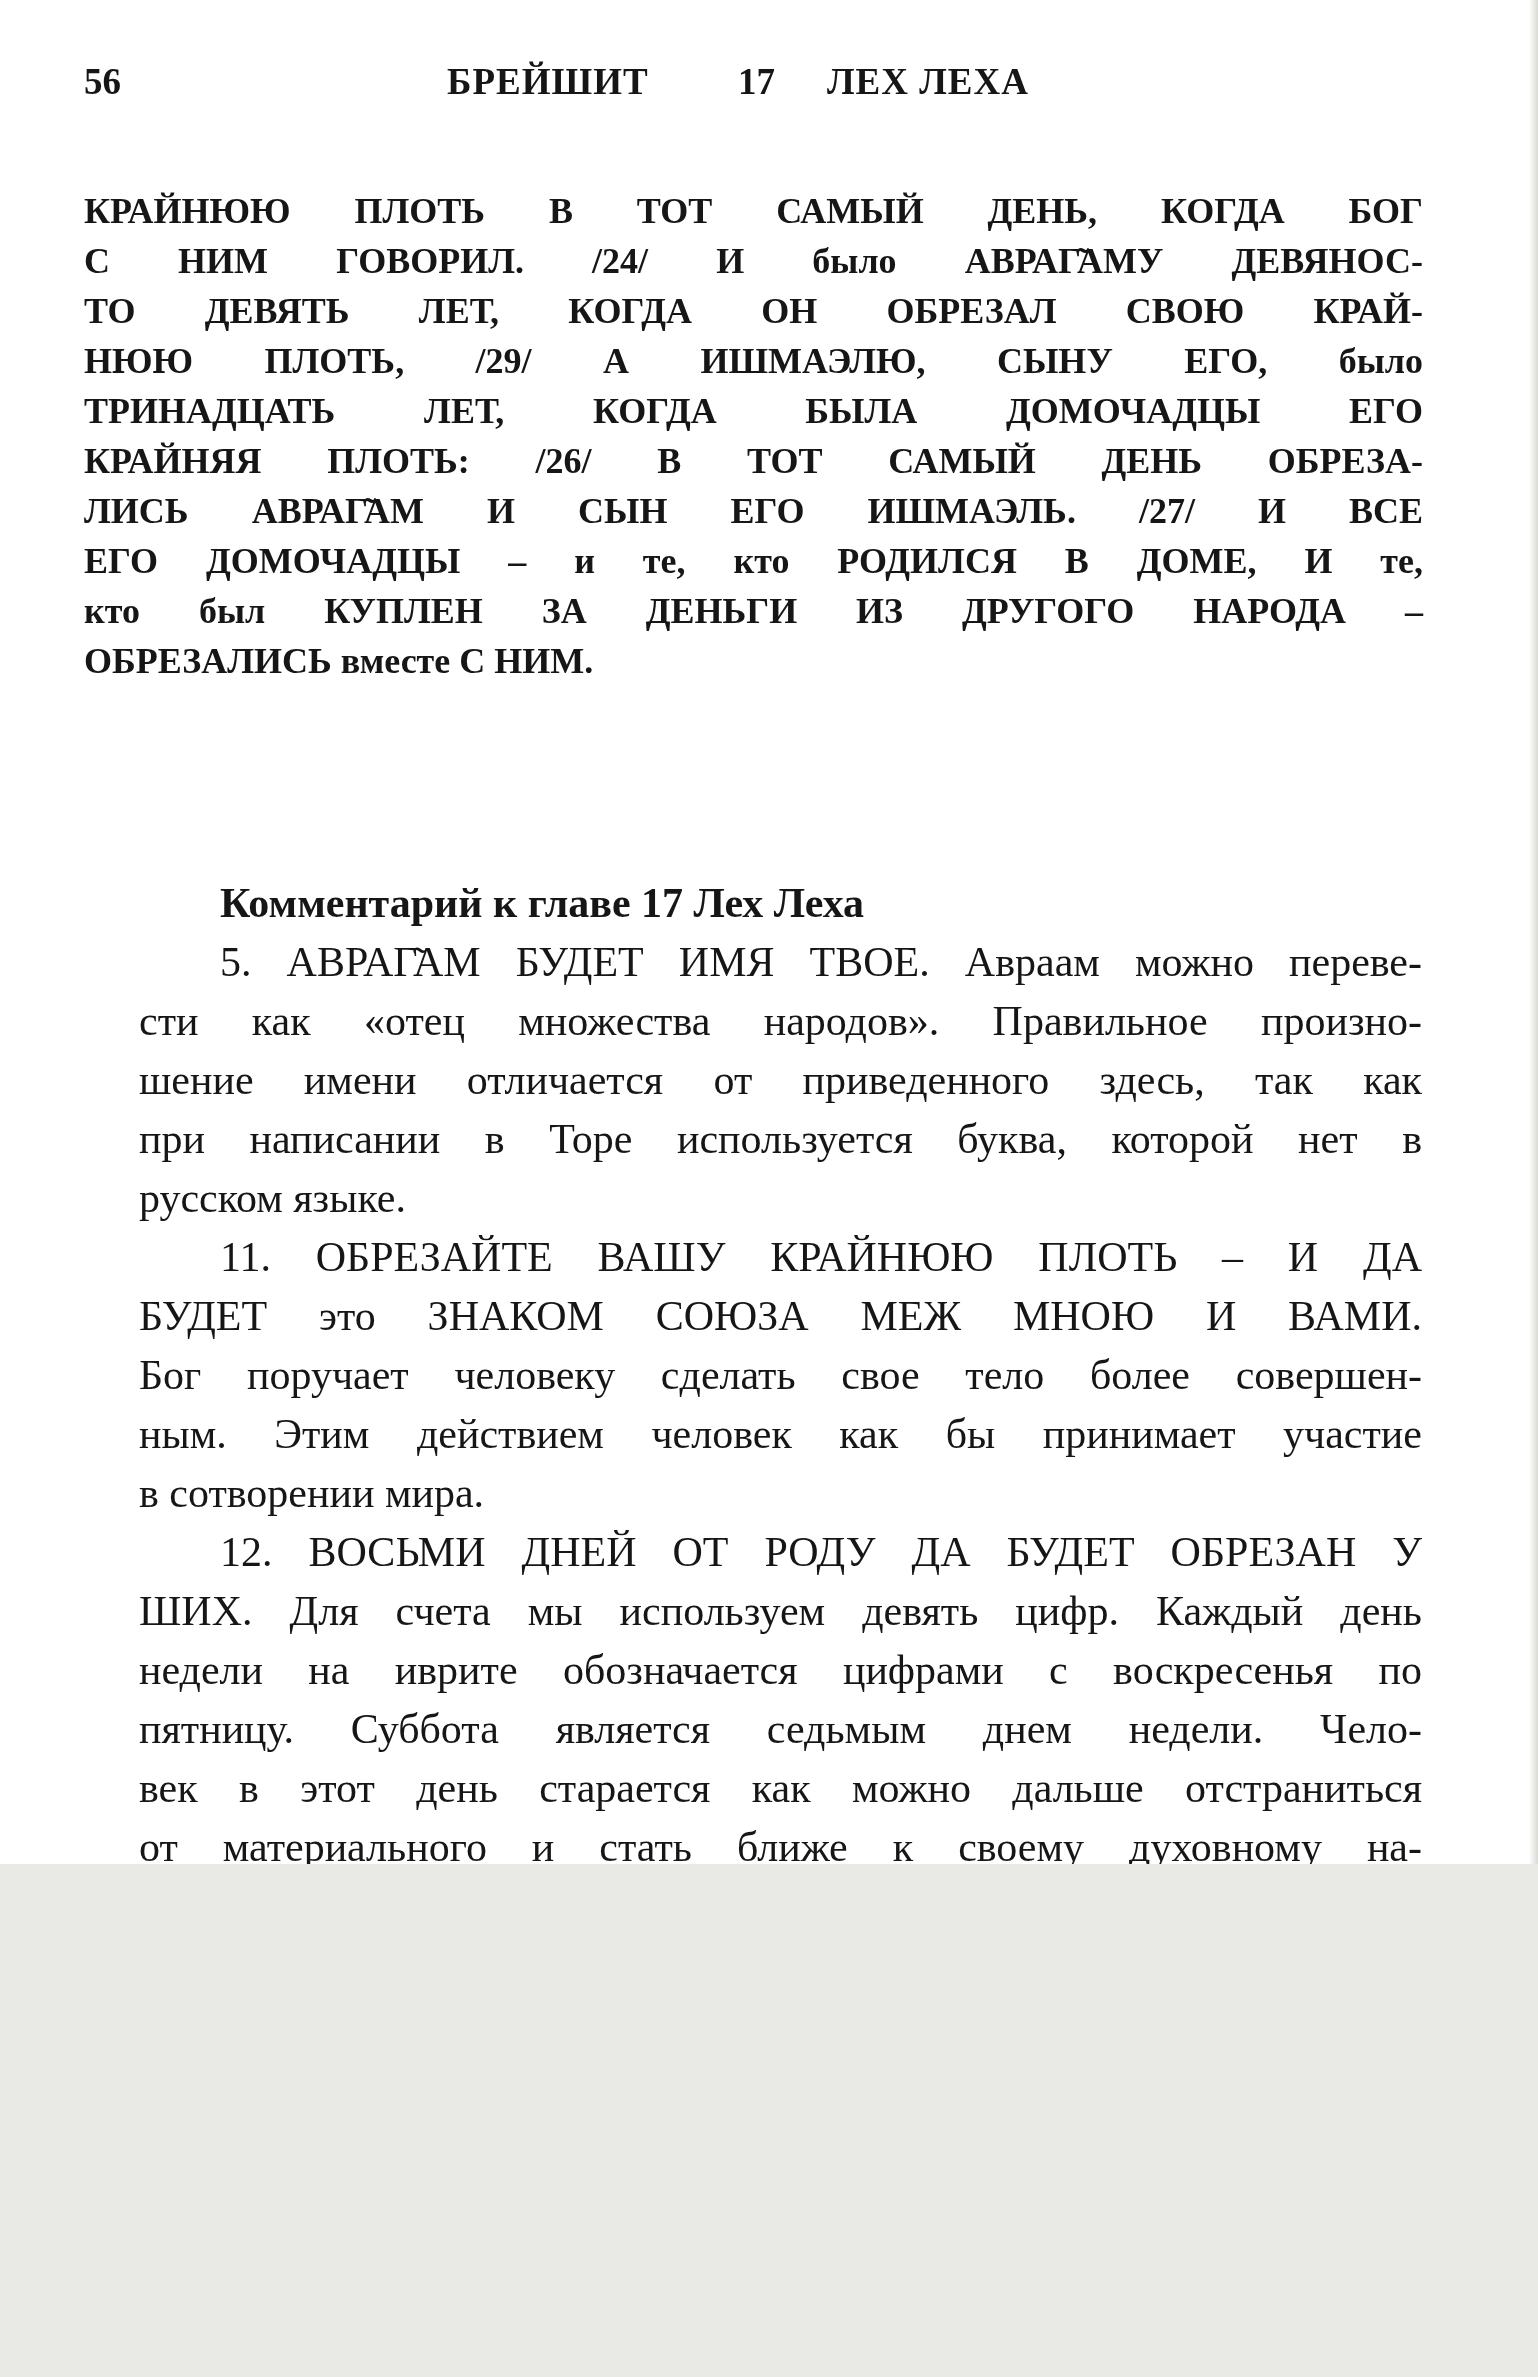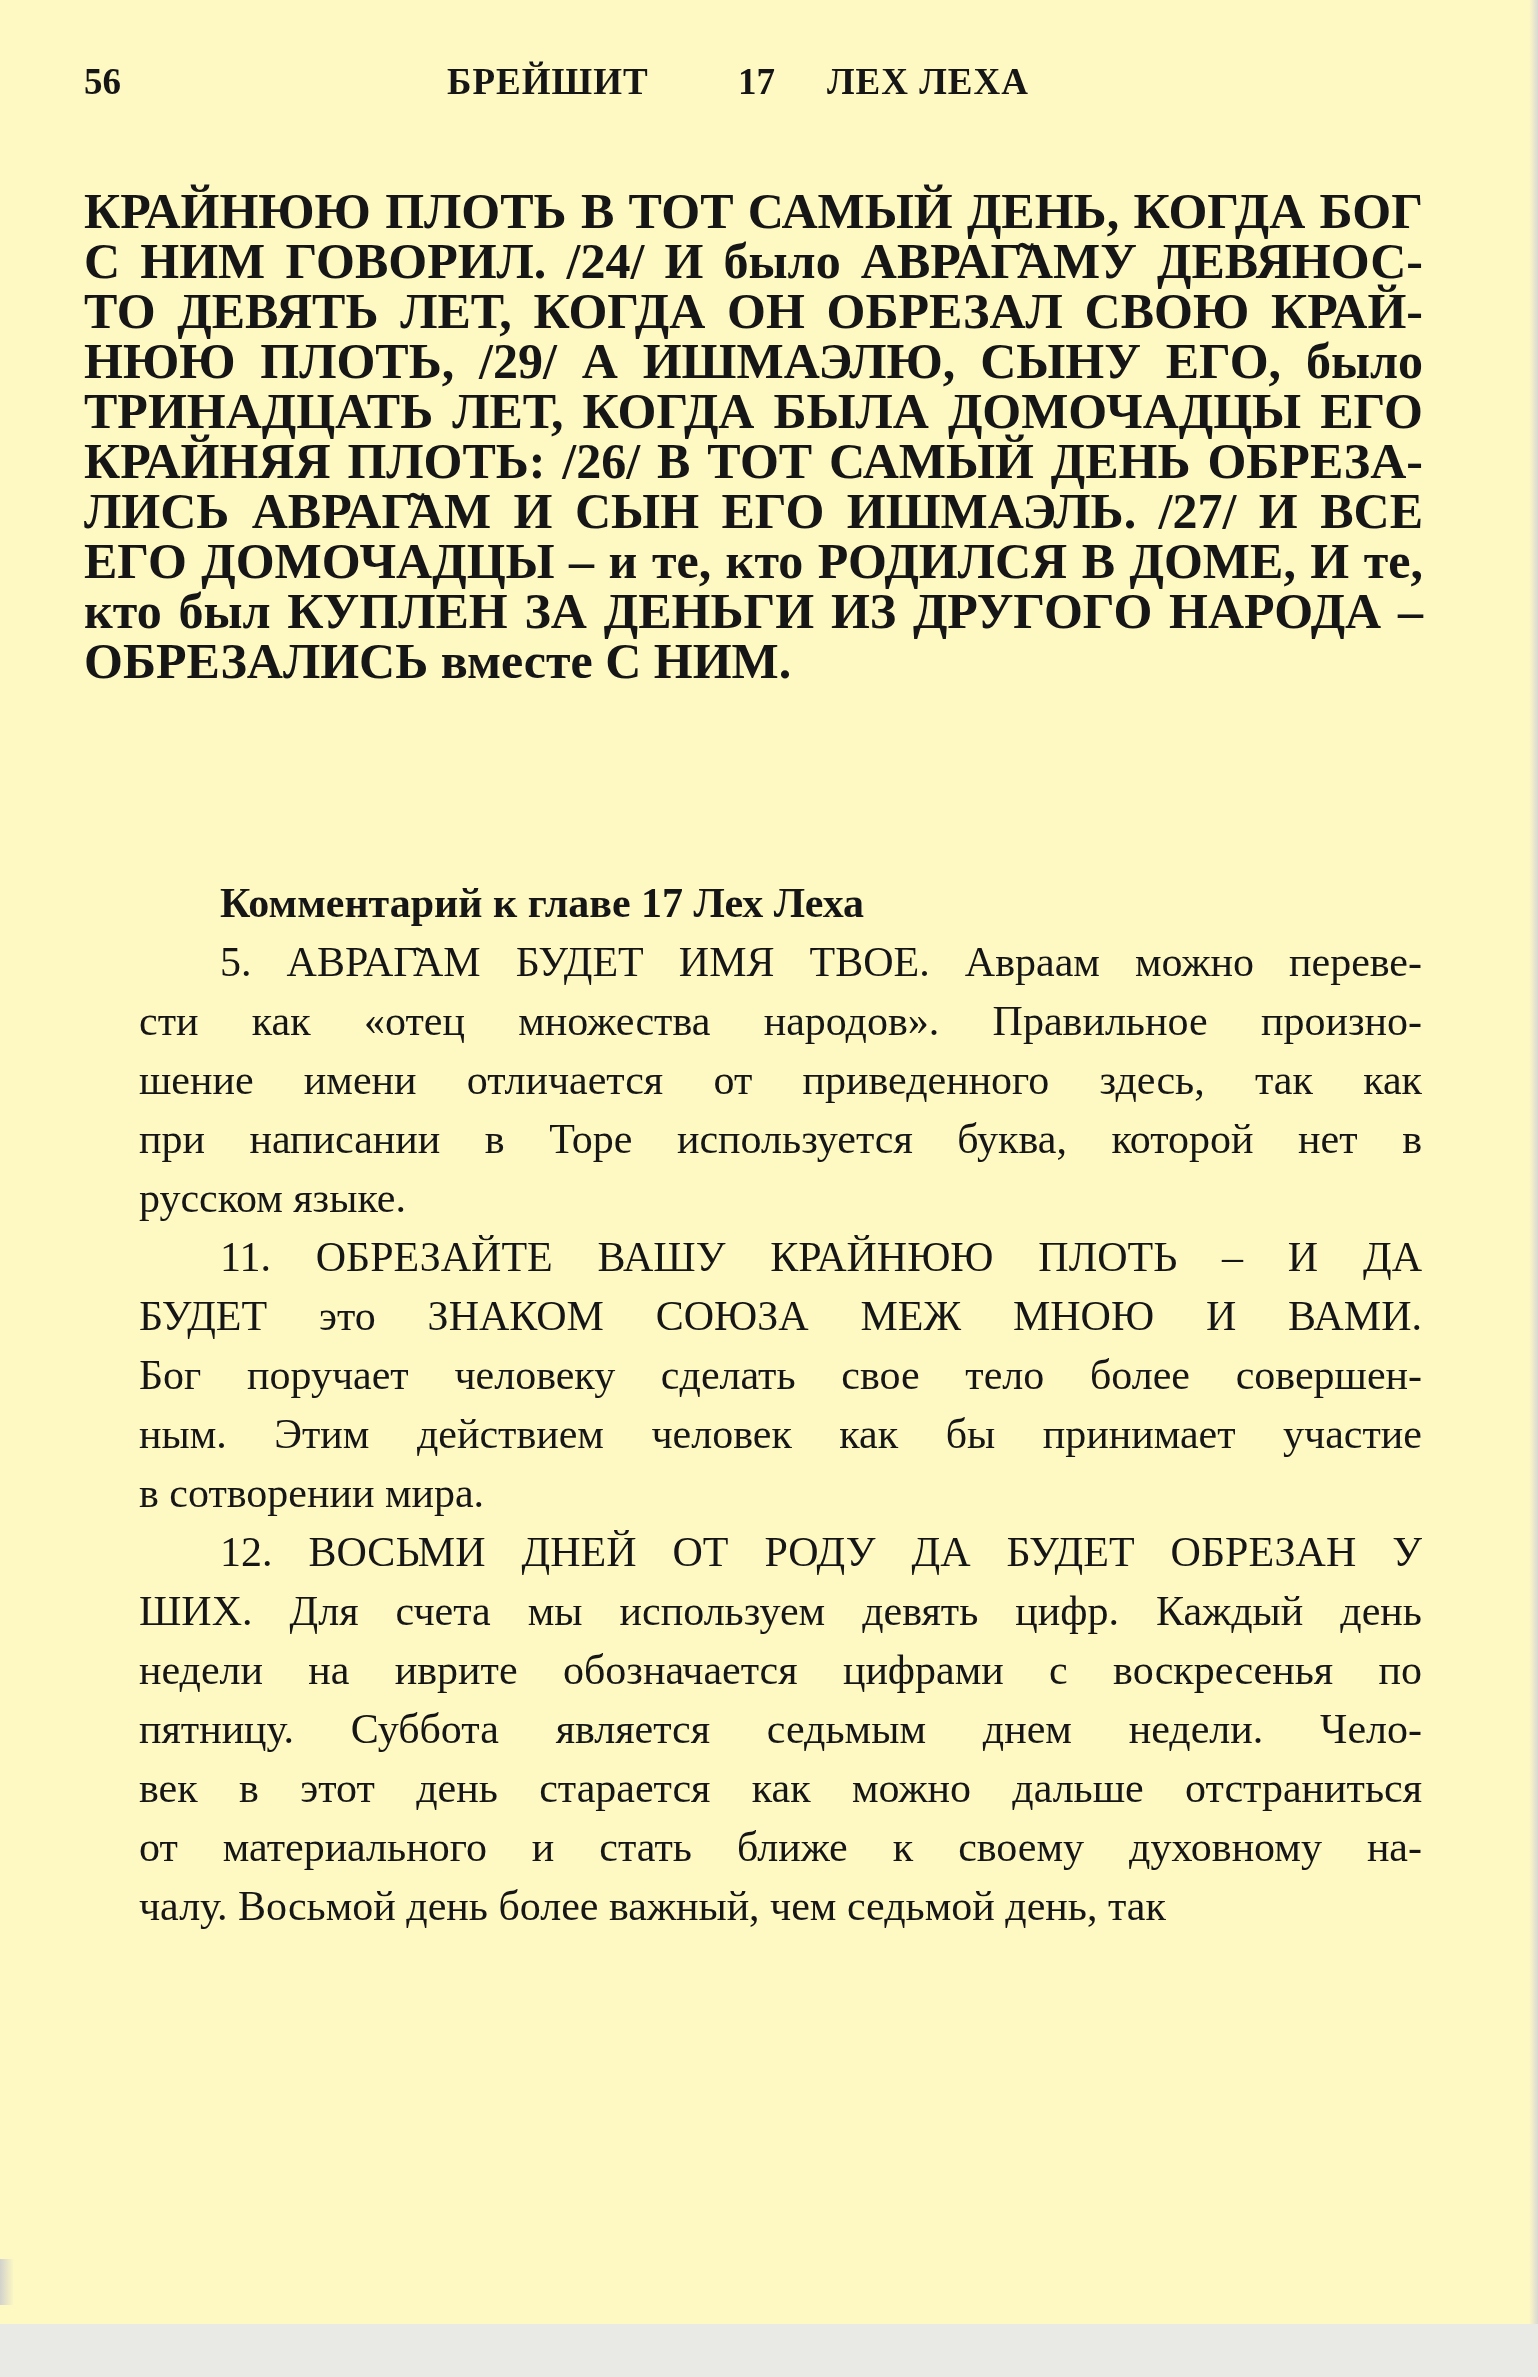--- a/index.html
+++ b/index.html
@@ -1,20 +1,20 @@
 <!DOCTYPE html>
 <html><head>
 <meta charset="utf-8">
 <style>
   html,body{margin:0;padding:0;background:#e9e9e6;}
   .page{
     position:relative;
-    width:1538px;height:2324px;
+    width:1538px;height:1864px;
     margin:0 auto;
-    background:#fef9c3;
+    background:#ffffff;
     color:#161616;
     font-family:"Liberation Serif","DejaVu Serif",serif;
     overflow:hidden;
   }
   .page-edge{
     position:absolute;top:0;right:0;width:9px;height:100%;
     background:linear-gradient(to left,#d9d9d4,rgba(217,217,212,0));
     pointer-events:none;
   }
   .corner-smudge{
@@ -26,21 +26,21 @@
     position:absolute;top:61px;left:0;width:100%;height:42px;
     font-weight:bold;font-size:37px;line-height:42px;
   }
   .running-header span{position:absolute;white-space:nowrap;}
   .hdr-pagenum{left:84px;}
   .hdr-book{left:447px;letter-spacing:1px;}
   .hdr-chapter{left:738px;}
   .hdr-parsha{left:827px;letter-spacing:1px;}
   .torah-block{
     position:absolute;top:186px;left:84px;width:1339px;
-    font-weight:bold;font-size:50px;line-height:50px;
+    font-weight:bold;font-size:36px;line-height:50px;
   }
   .commentary{
     position:absolute;top:861px;left:139px;width:1283px;
     font-size:42px;line-height:59px;
   }
   .commentary-heading{
     font-weight:bold;
     text-indent:81px;
     white-space:nowrap;
     margin-top:13px;

